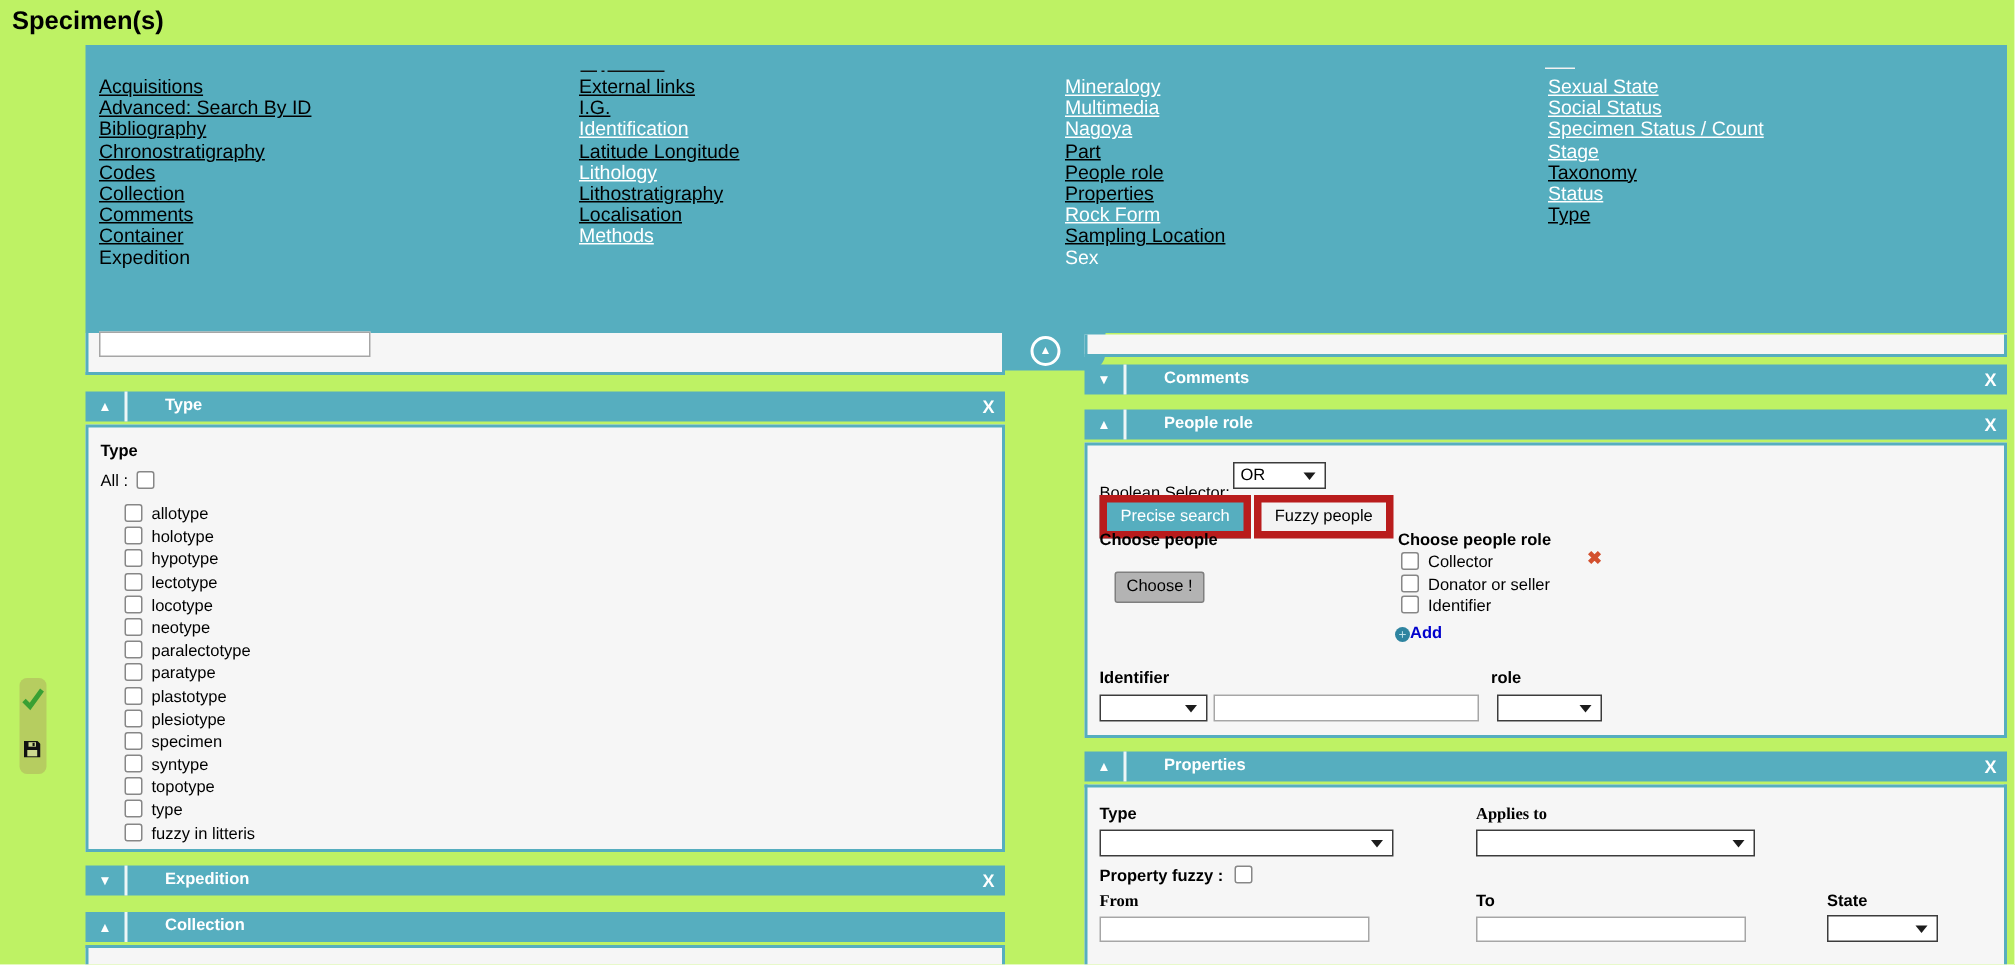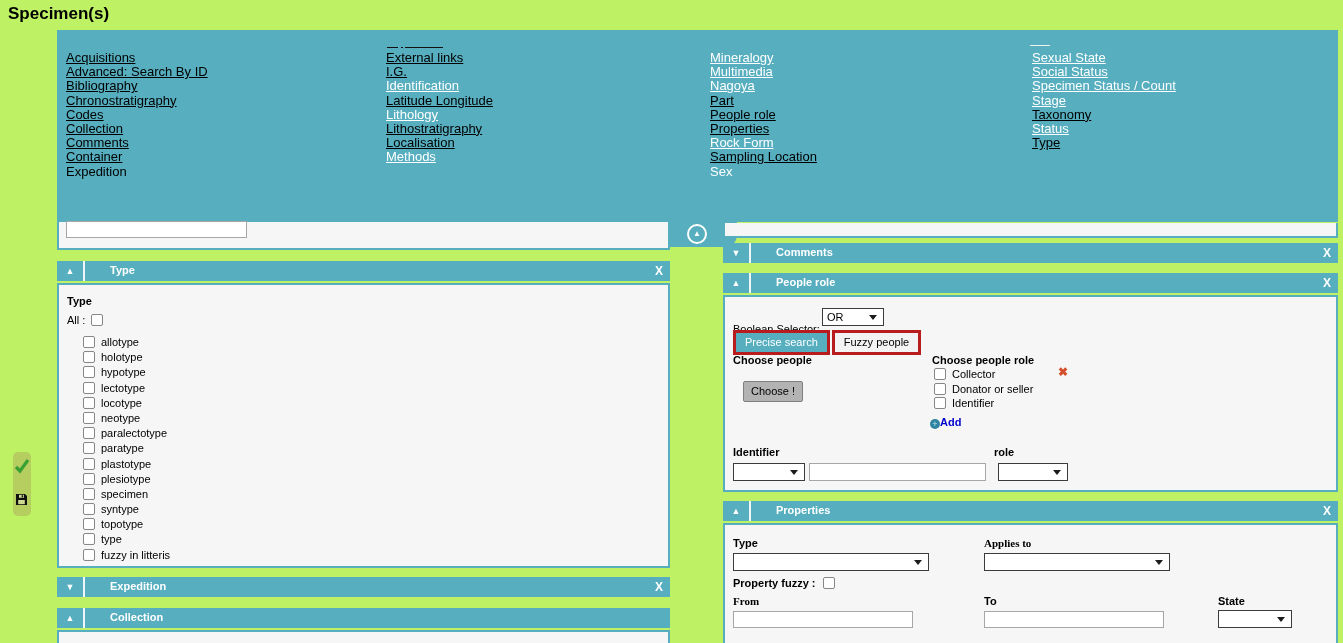--- a/index.html
+++ b/index.html
@@ -73,21 +73,21 @@
   .gb-save{position:absolute;left:3px;top:42px;cursor:pointer;}
 
   
   .right-frag{left:723px;top:223px;width:615px;height:15px;}
   .com-hdr{left:723px;top:243px;width:615px;}
   .pr-hdr{left:723px;top:273px;width:615px;}
   .pr-body{left:723px;top:295px;width:615px;height:197px;}
   .bool-label{left:8px;top:14px;margin-top:12px;}
   .bool-sel{left:97px;top:11px;width:62px;}
   .tabs{position:absolute;left:8px;top:33px;display:flex;}
-  .tab{font-size:11px;padding:3px 9px 4px 9px;border:3px solid #b91c1c;cursor:pointer;}
+  .tab{font-size:11px;padding:3px 9px 4px 9px;border:5px solid #b91c1c;cursor:pointer;}
   .tab-active{background:#56aebf;color:#fff;}
   .tab-idle{background:#f3f3f3;color:#000;margin-left:2px;}
   .choose-people-label{left:8px;top:57px;}
   .choose-role-label{left:207px;top:57px;}
   .choose-btn{position:absolute;left:18px;top:84px;width:58px;height:19px;background:#b3b3b3;
               border:1px solid #7f7f7f;border-radius:2px;font-size:11px;text-align:center;line-height:18px;cursor:pointer;}
   .role-options{position:absolute;left:209px;top:71px;}
   .role-options .chk-row{height:14.6px;}
   .remove-x{position:absolute;left:333px;top:68px;color:#d3502e;font-size:12px;font-weight:bold;cursor:pointer;}
   .add-link{position:absolute;left:205px;top:119px;font-size:11px;cursor:pointer;white-space:nowrap;}

